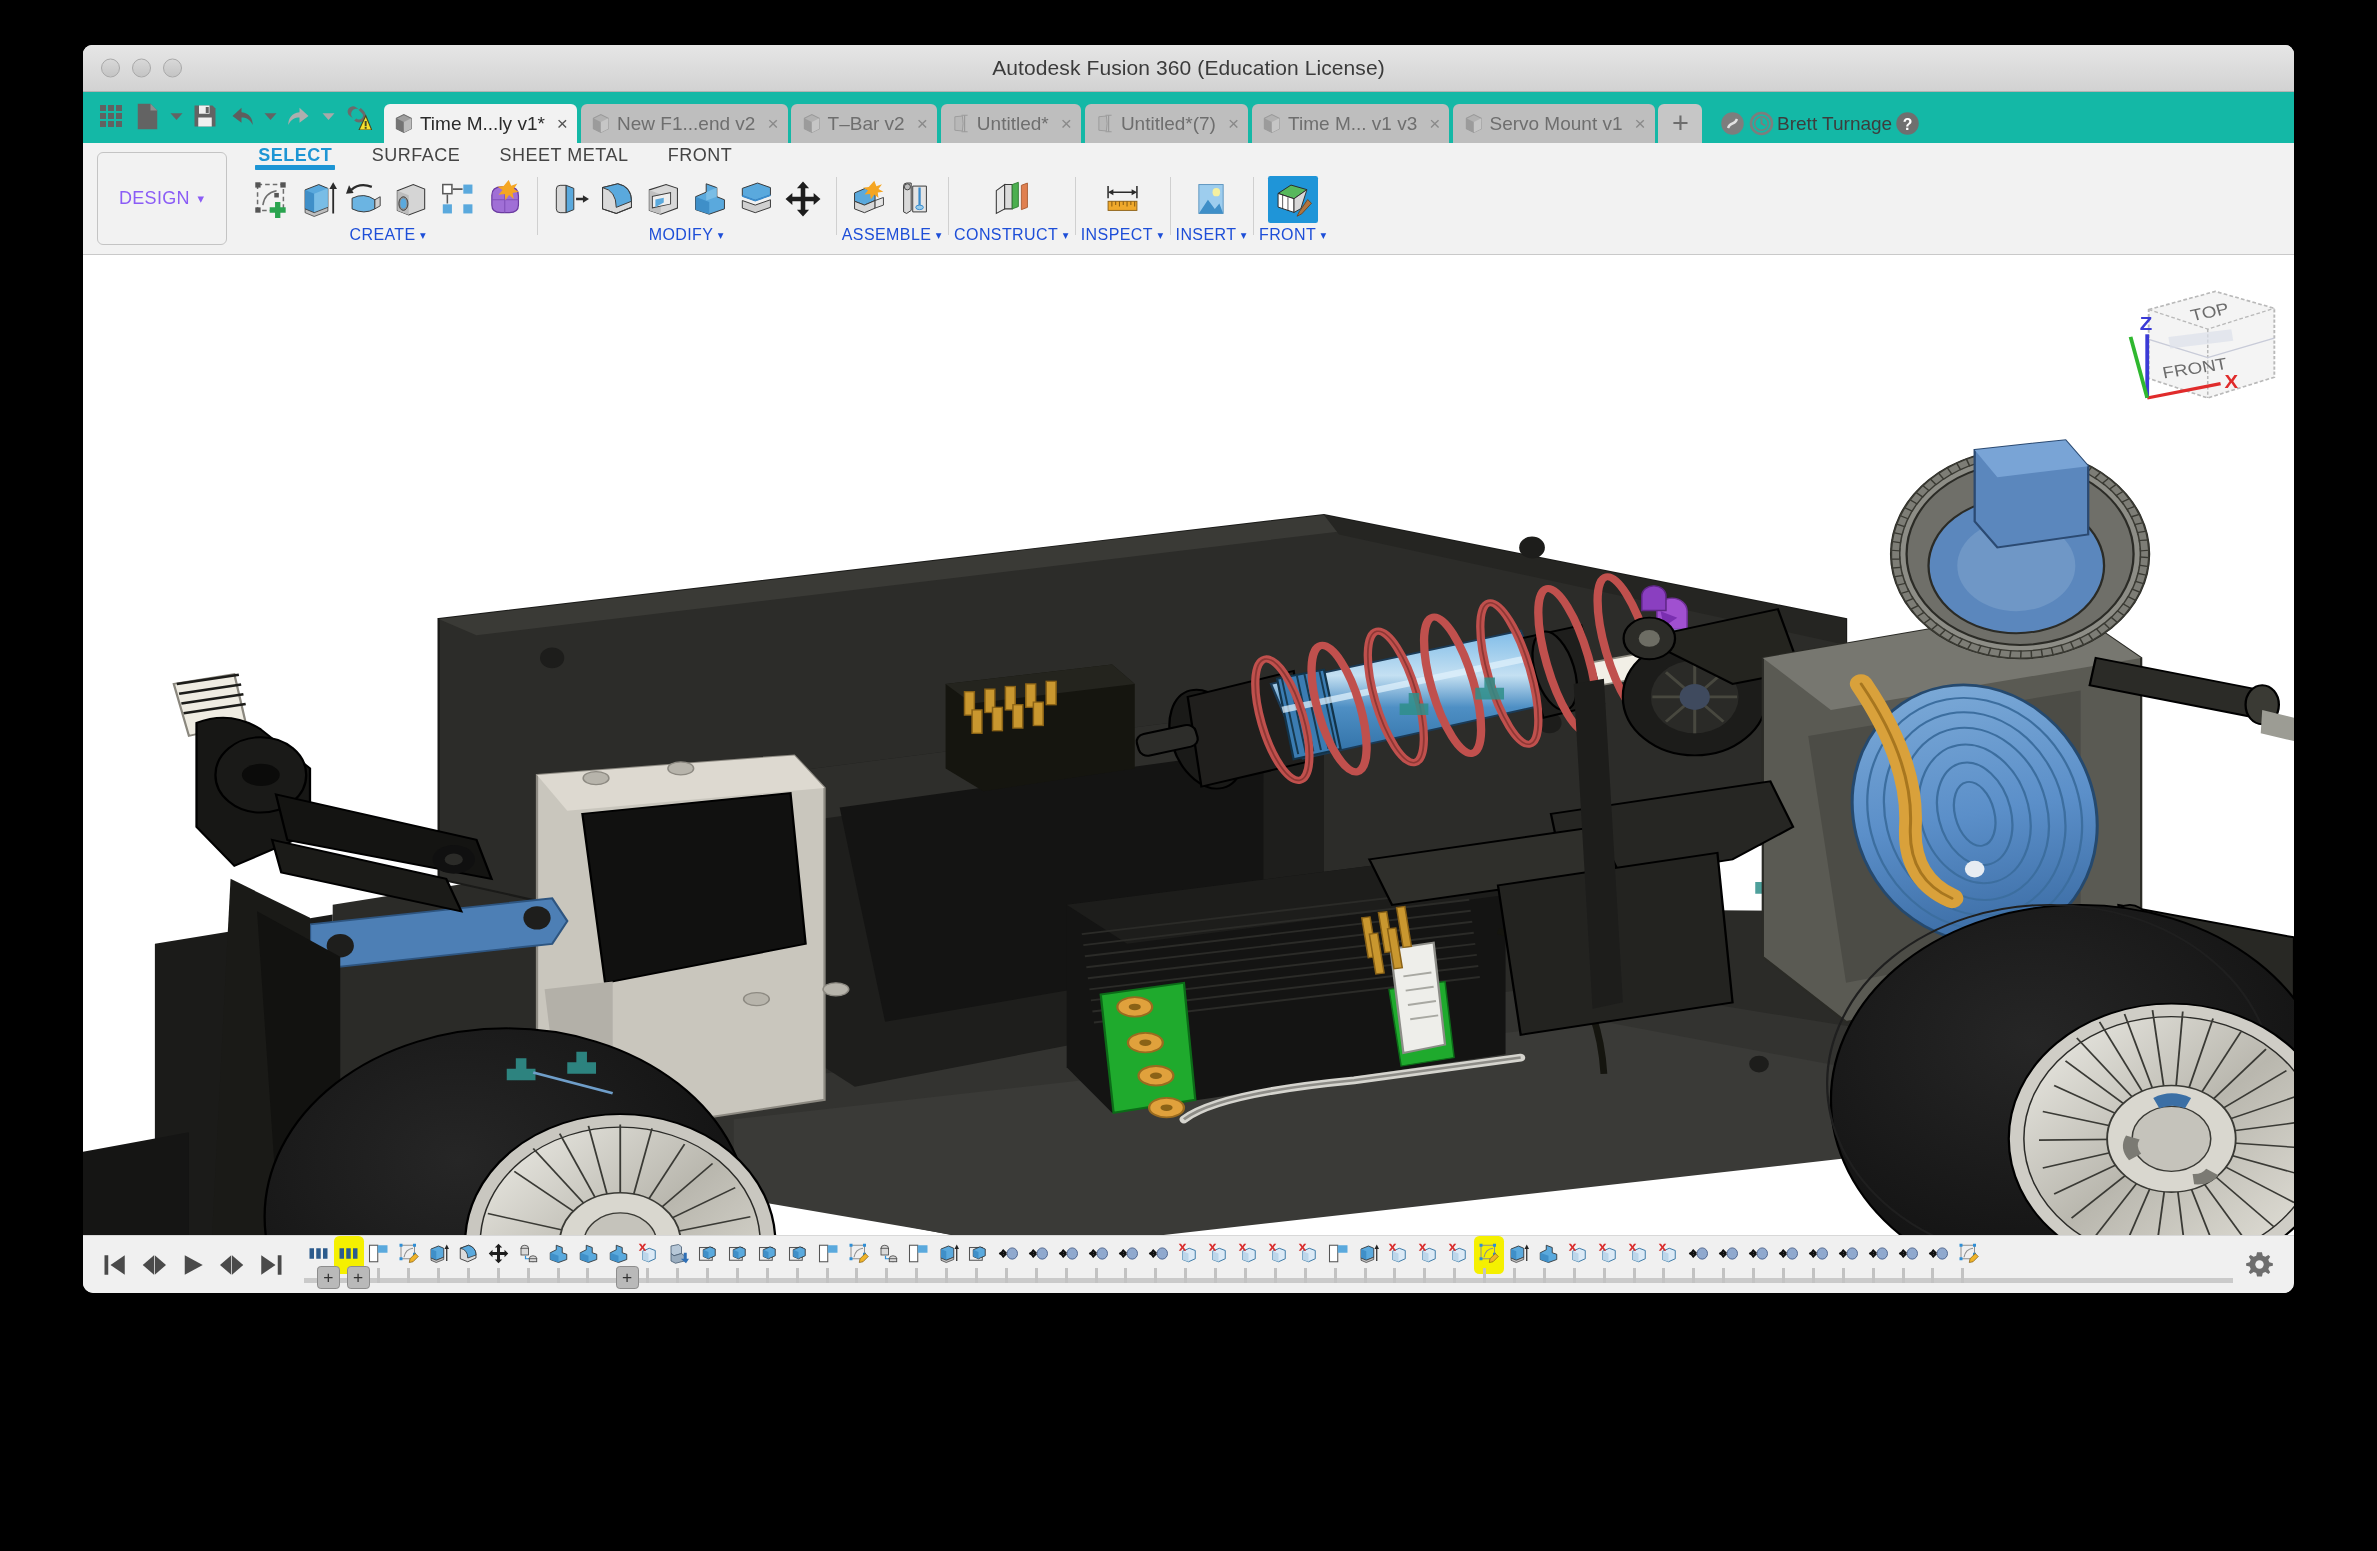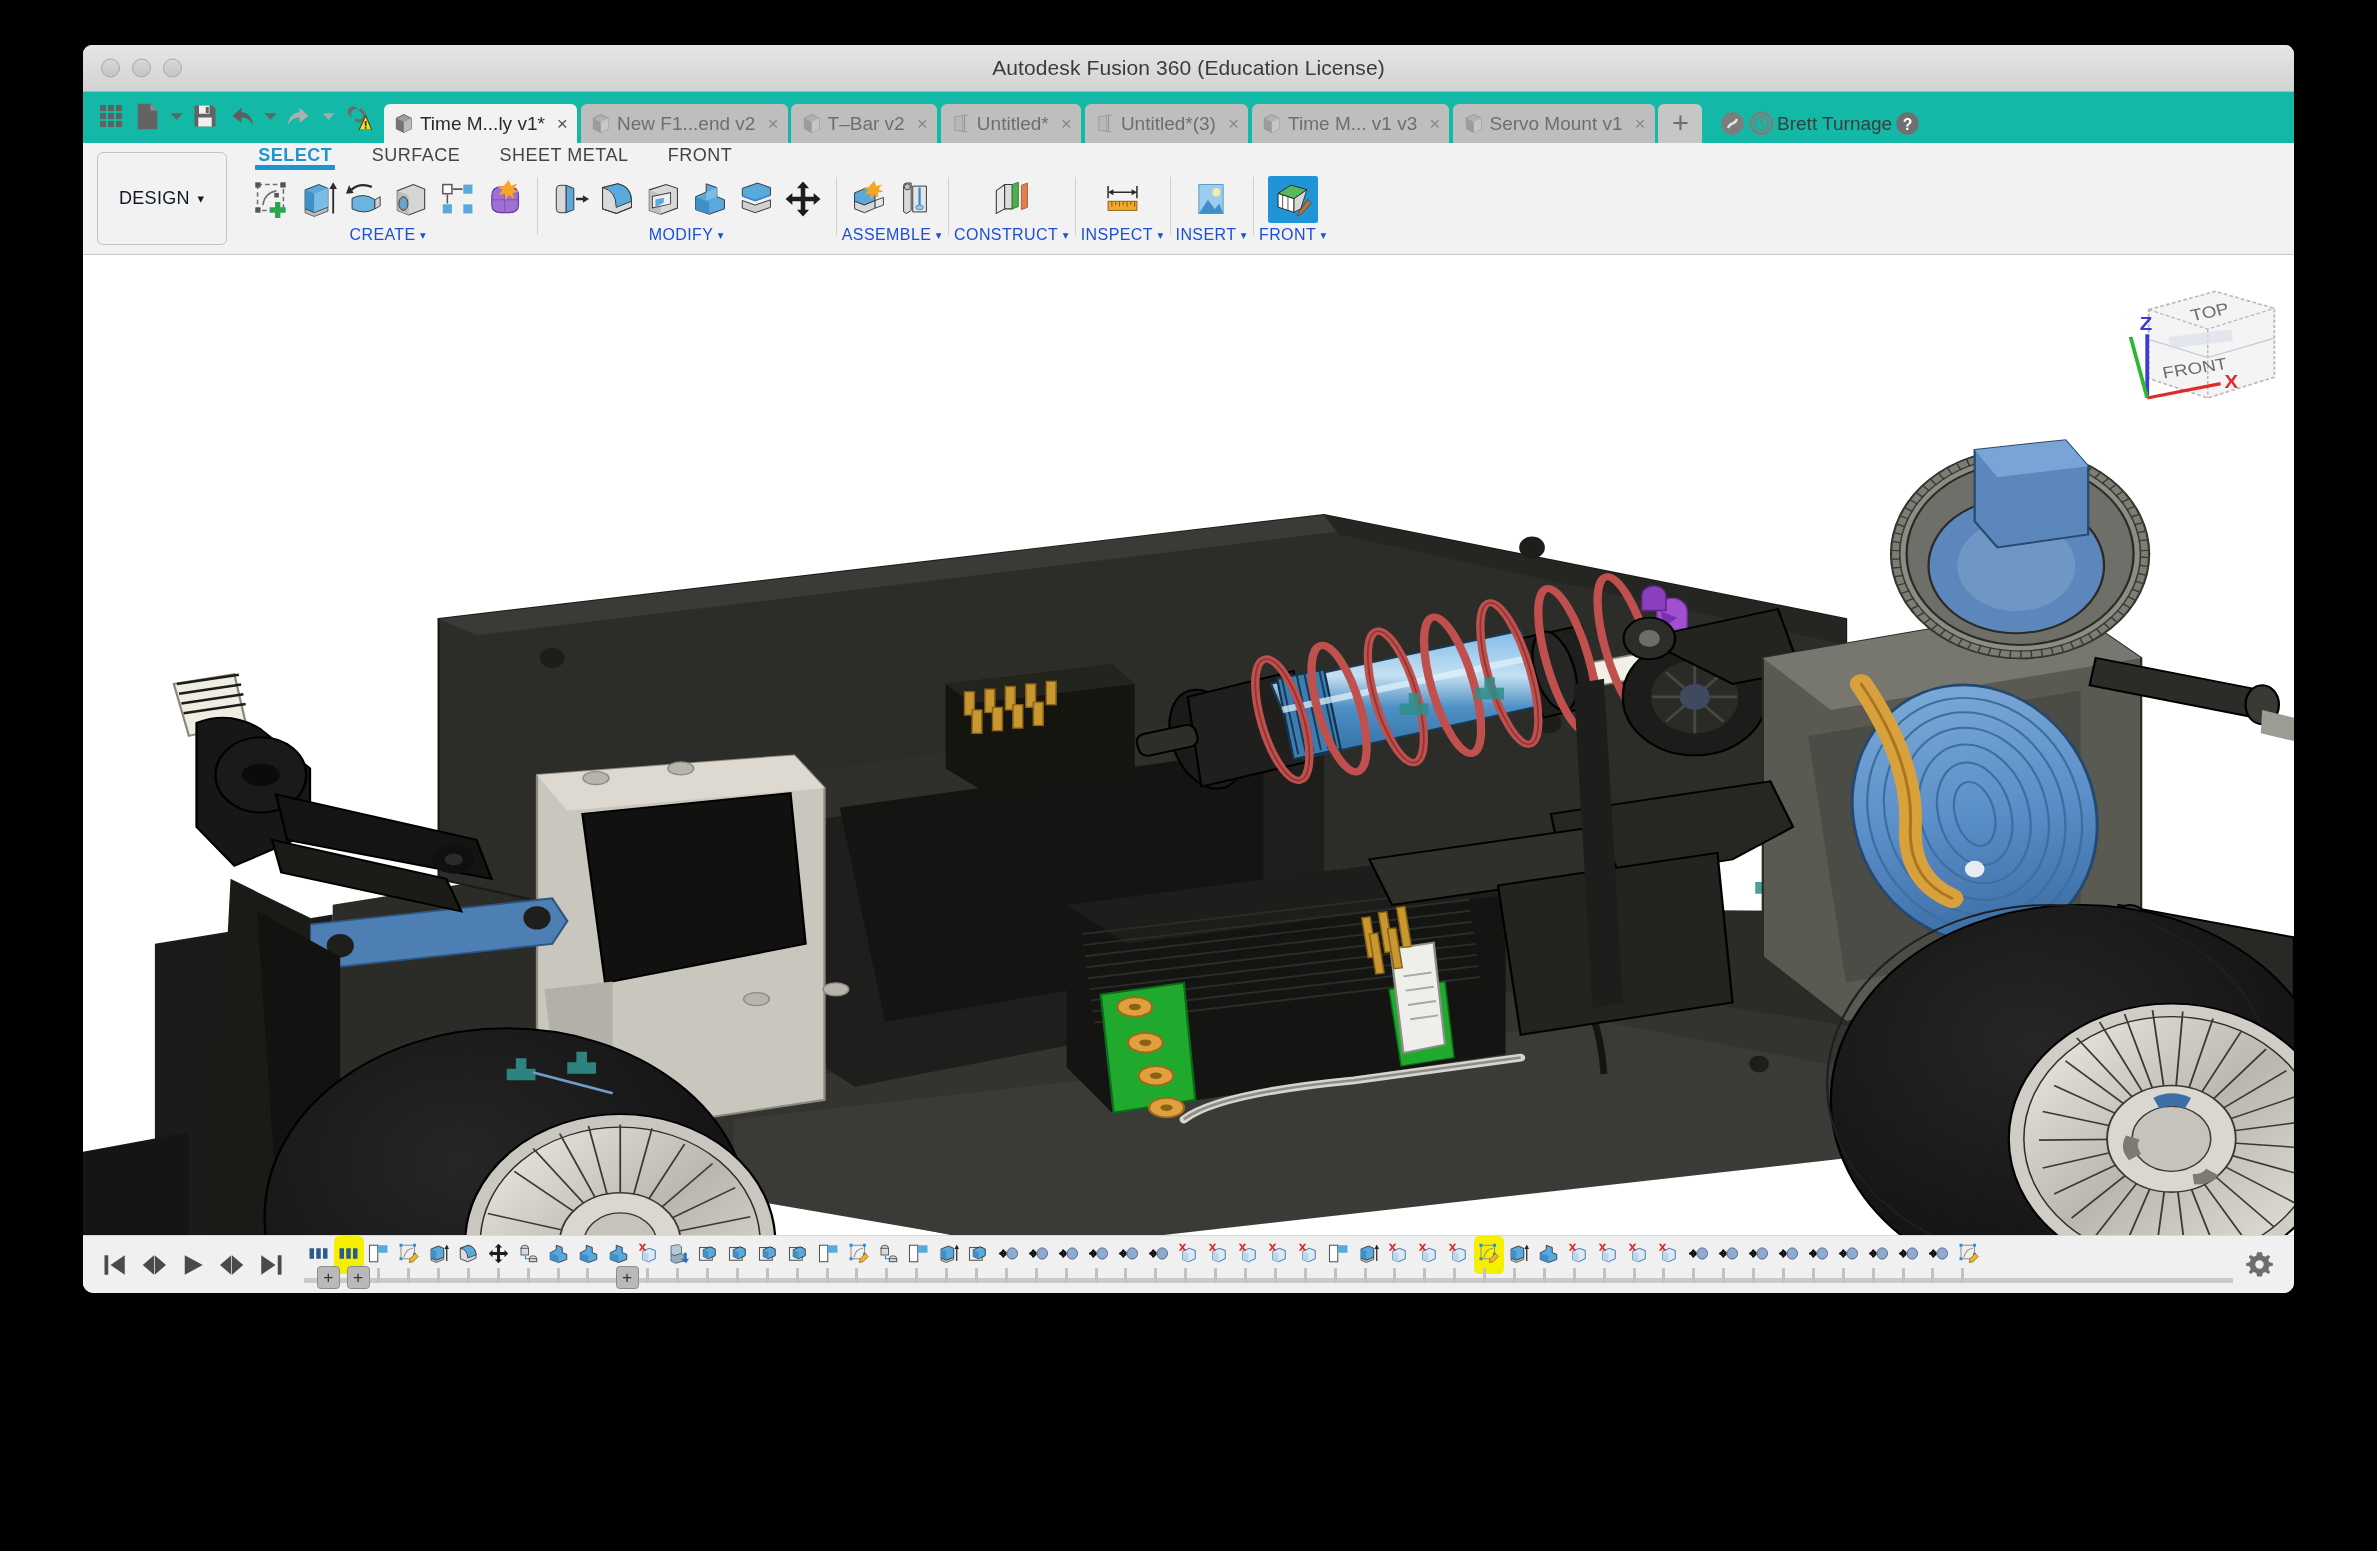--- a/index.html
+++ b/index.html
@@ -86,21 +86,21 @@
     background: #f2f2f2;
     border-bottom: 0.8px solid #c9c9c9;
     display: flex; align-items: stretch; padding-left: 13.6px;
     position: relative;
   }
   #design-dd {
     width: 130px; margin: 9px 12px 9px 0;
     border: 0.8px solid #c4c4c4; border-radius: 6px;
     background: #f2f2f2;
     display: flex; align-items: center; justify-content: center;
-    font-size: 18px; color: #0f172a; letter-spacing: 0.3px; cursor: default;
+    font-size: 18px; color: #8b5cf6; letter-spacing: 0.3px; cursor: default;
   }
   #design-dd .caret { margin-left: 7.6px; font-size: 13px; }
 
   #ribbon-main { flex: 1; display: flex; flex-direction: column; }
   #wstabs { display: flex; align-items: flex-start; height: 29px; gap: 0; padding-top: 1.5px; }
   .wstab {
     font-size: 18px; color: #444; letter-spacing: 0.5px;
     padding: 0 19.7px; position: relative; cursor: default; white-space: nowrap;
   }
   .wstab.active { color: #1d95d4; font-weight: bold; }
@@ -292,21 +292,21 @@
         <span class="tab-x">×</span>
       </div>
 
       <div class="tab">
         <svg class="tab-cube" viewBox="0 0 26 28">
           <path d="M5 5 L15 4 Q17 14 15 24 L5 23 z" fill="#b8b8b8" stroke="#9a9a9a" stroke-width="1.2"></path>
           <line x1="18" y1="3" x2="18" y2="25" stroke="#9a9a9a" stroke-width="1.6"></line>
           <line x1="14" y1="3" x2="22" y2="3" stroke="#9a9a9a" stroke-width="1.6"></line>
           <line x1="14" y1="25" x2="22" y2="25" stroke="#9a9a9a" stroke-width="1.6"></line>
         </svg>
-        <span>Untitled*(3)</span>
+        <span>Untitled*(7)</span>
         <span class="tab-x">×</span>
       </div>
 
       <div class="tab">
         <svg class="tab-cube" viewBox="0 0 26 28">
           <path d="M3 7 L13 2 L23 7 L23 21 L13 26 L3 21 z" fill="#b2b2b2" stroke="#9a9a9a" stroke-width="1.4"></path>
           <path d="M3 7 L13 12 L13 26 L3 21 z" fill="#9b9b9b"></path>
           <path d="M13 12 L23 7 L23 21 L13 26 z" fill="#c6c6c6"></path>
         </svg>
         <span>Time M... v1 v3</span>

